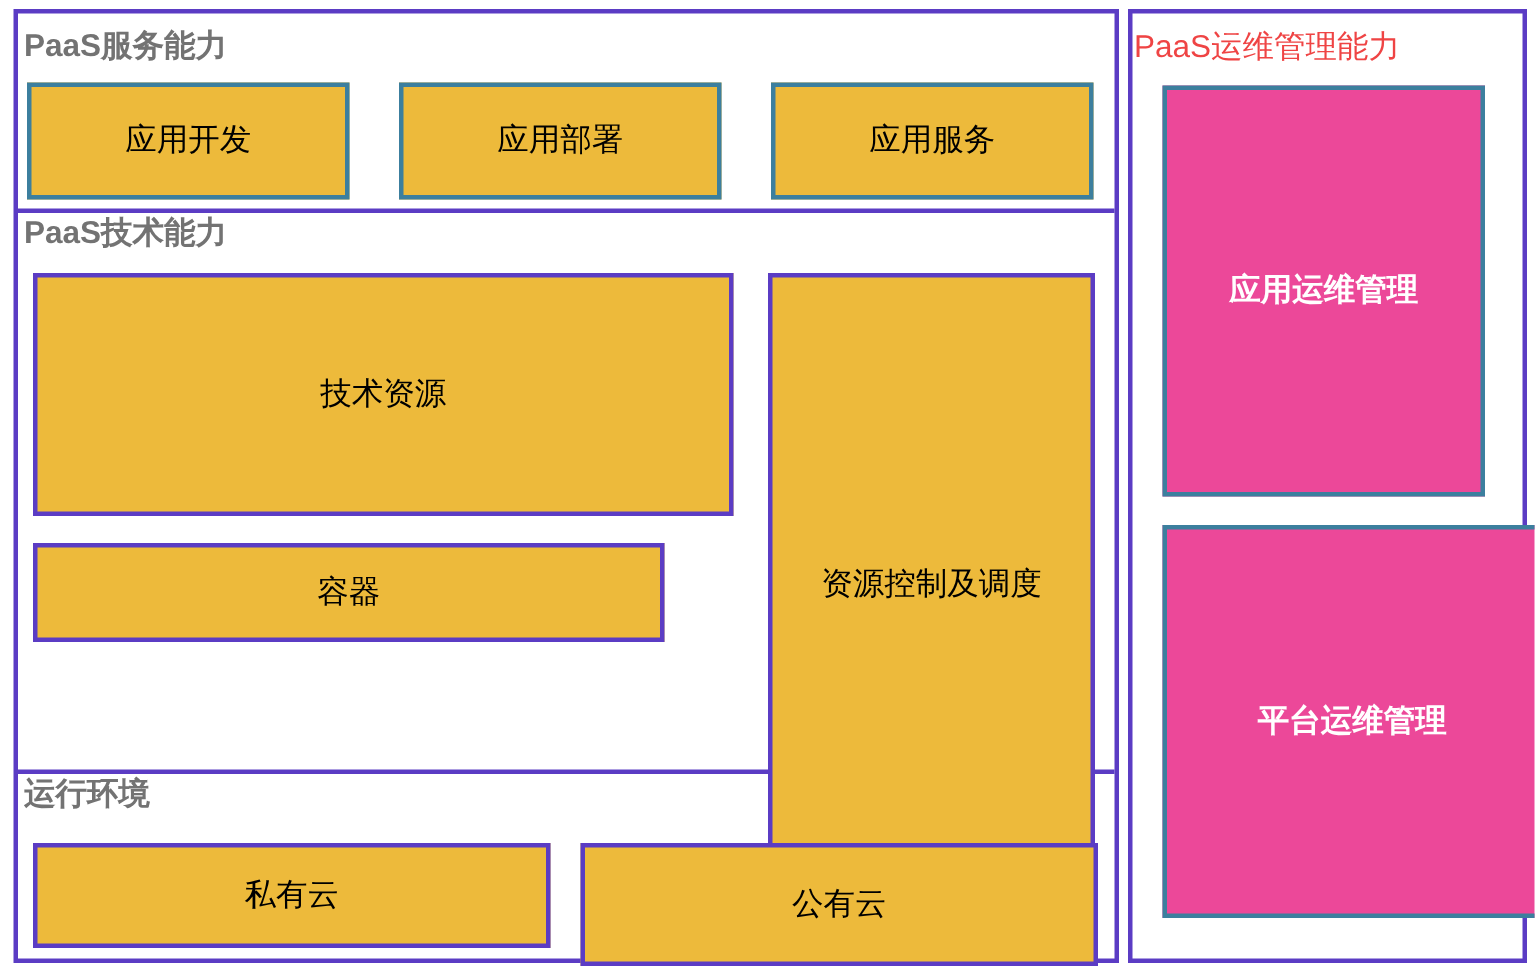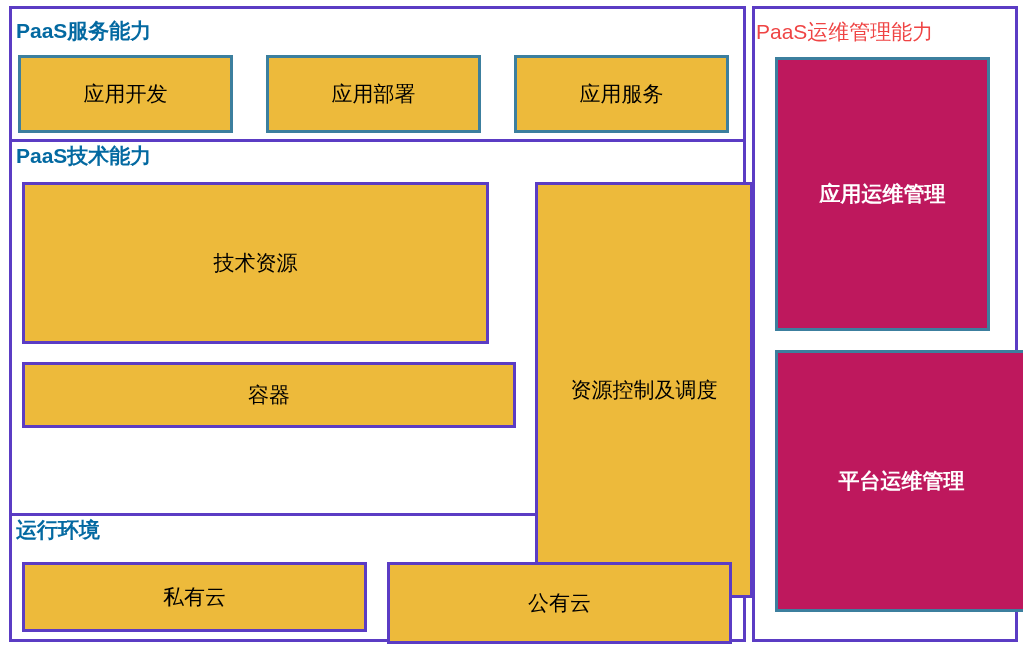--- a/index.html
+++ b/index.html
@@ -44,21 +44,21 @@
   .divider.d1 { top: 130px; }
   .divider.d2 { top: 504px; }
 
   
   .section-title {
     position: absolute;
     font-size: 21px;
     font-weight: bold;
     line-height: 1;
     white-space: nowrap;
-    color: #0369a1;
+    color: #737373;
   }
   .title-service { left: 16px;  top: 20px; }
   .title-tech    { left: 16px;  top: 145px; }
   .title-runtime { left: 16px;  top: 519px; }
 
   .right-title {
     position: absolute;
     left: 756px;
     top: 21px;
     font-size: 21px;
@@ -85,44 +85,44 @@
   .block.teal   { border: 3px solid #3C7F9E; }
   .block.purple { border: 3px solid #5B3CC4; }
 
   
   .b-appdev  { left: 18px;  top: 55px;  width: 215px; height: 78px; }
   .b-appdep  { left: 266px; top: 55px;  width: 215px; height: 78px; }
   .b-appsvc  { left: 514px; top: 55px;  width: 215px; height: 78px; }
 
   
   .b-techres { left: 22px;  top: 182px; width: 467px; height: 162px; }
-  .b-container { left: 22px; top: 362px; width: 494px; height: 66px; }
+  .b-container { left: 22px; top: 362px; width: 421px; height: 66px; }
   .b-baseres { left: 22px;  top: 444px; width: 467px; height: 66px; }
-  .b-sched   { left: 535px; top: 182px; width: 218px; height: 416px; }
+  .b-sched   { left: 512px; top: 182px; width: 218px; height: 416px; }
 
   
   .b-private { left: 22px;  top: 562px; width: 345px; height: 70px; }
   .b-public  { left: 387px; top: 562px; width: 345px; height: 82px; }
 
   
   .right-panel {
     position: absolute;
     left: 752px;
     top: 6px;
     width: 266px;
     height: 636px;
     box-sizing: border-box;
     border: 3px solid #5B3CC4;
     background: #ffffff;
   }
 
   .pblock {
     position: absolute;
     box-sizing: border-box;
-    background: #be185d;
+    background: #ec4899;
     border: 3px solid #3C7F9E;
     display: flex;
     align-items: center;
     justify-content: center;
     text-align: center;
     font-size: 21px;
     font-weight: bold;
     color: #ffffff;
     line-height: 1.25;
     padding: 2px 6px;

